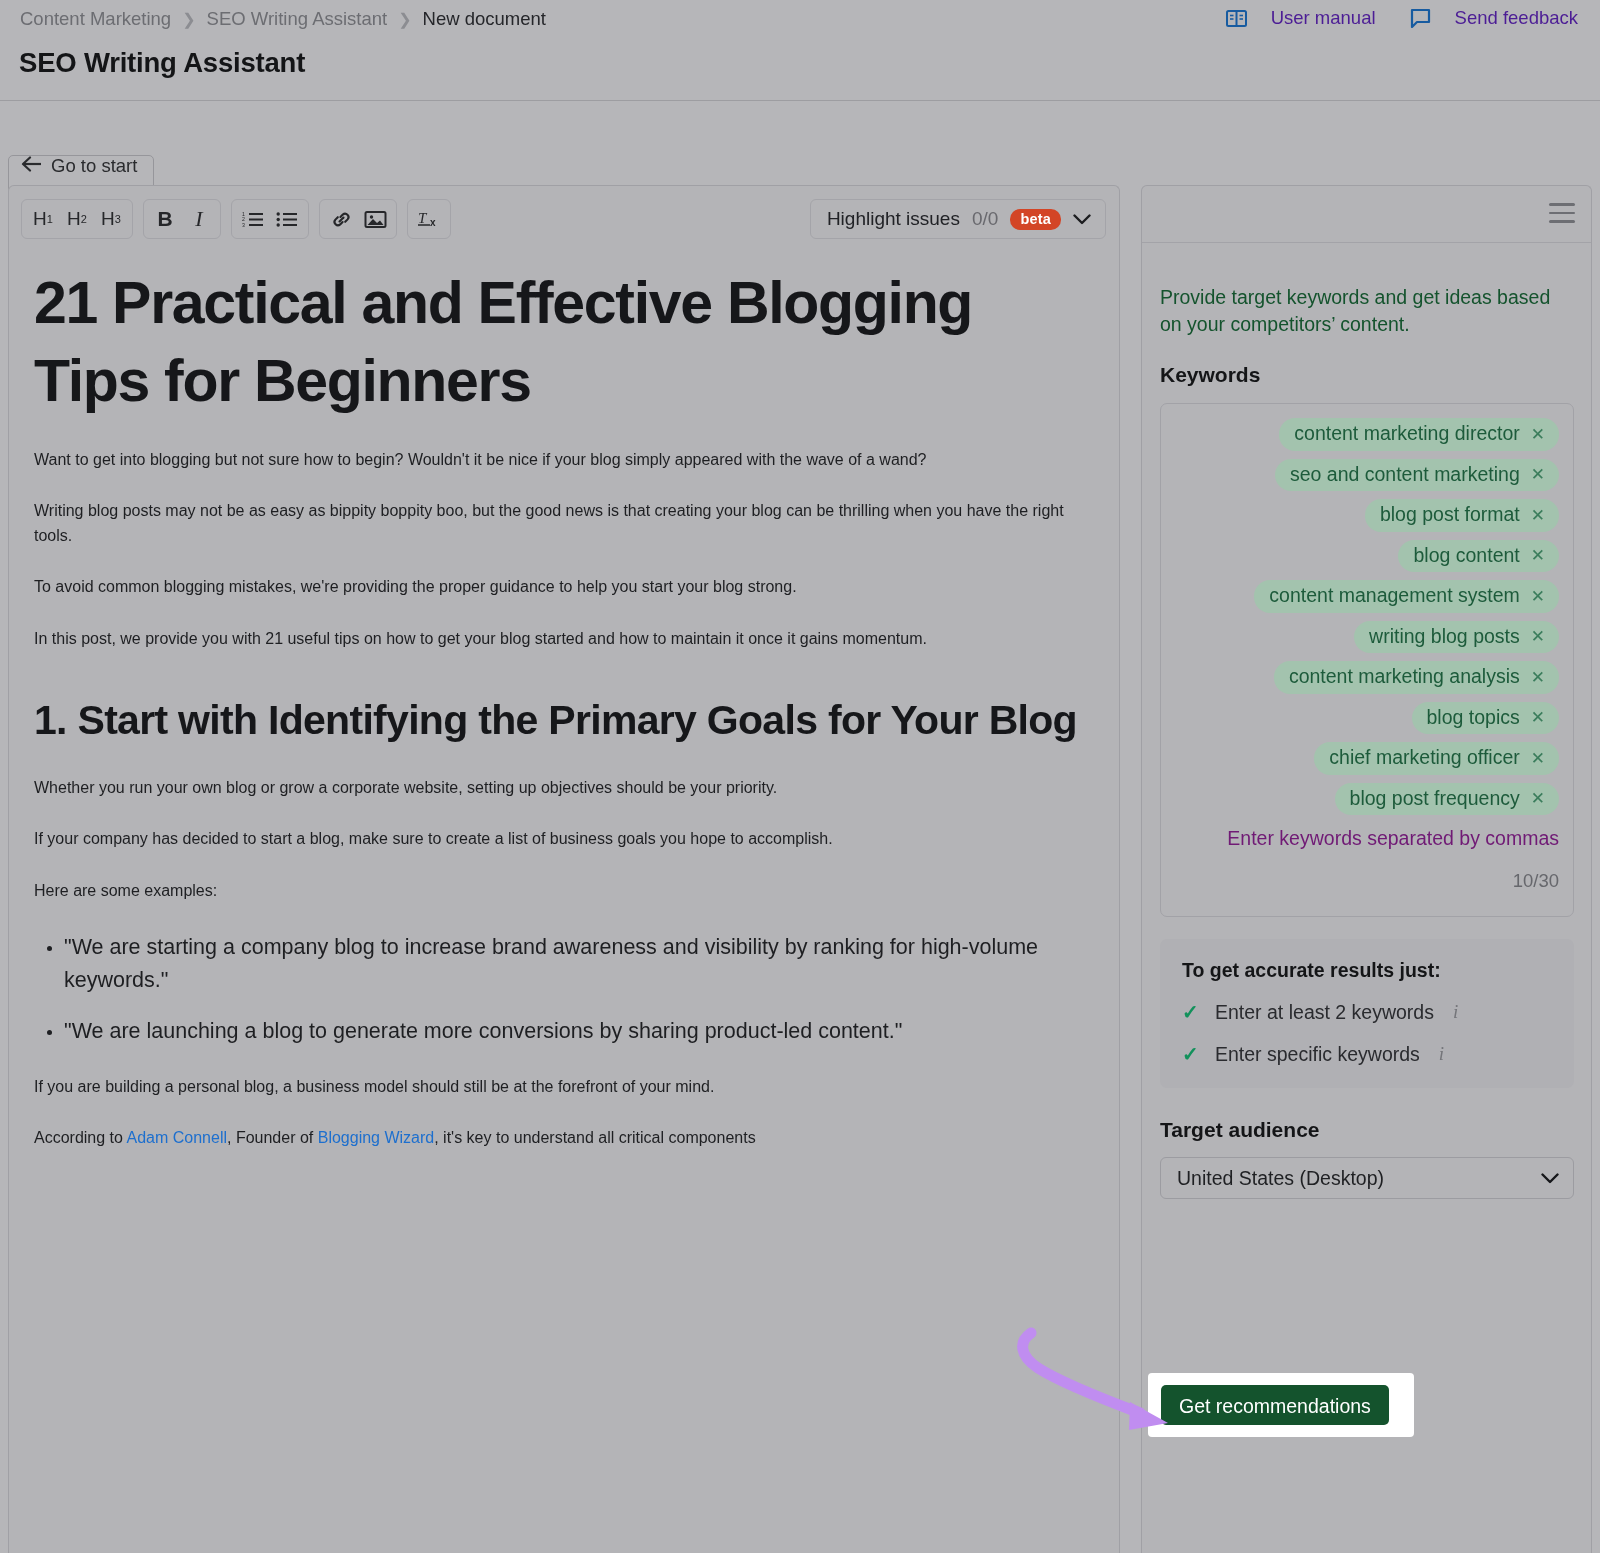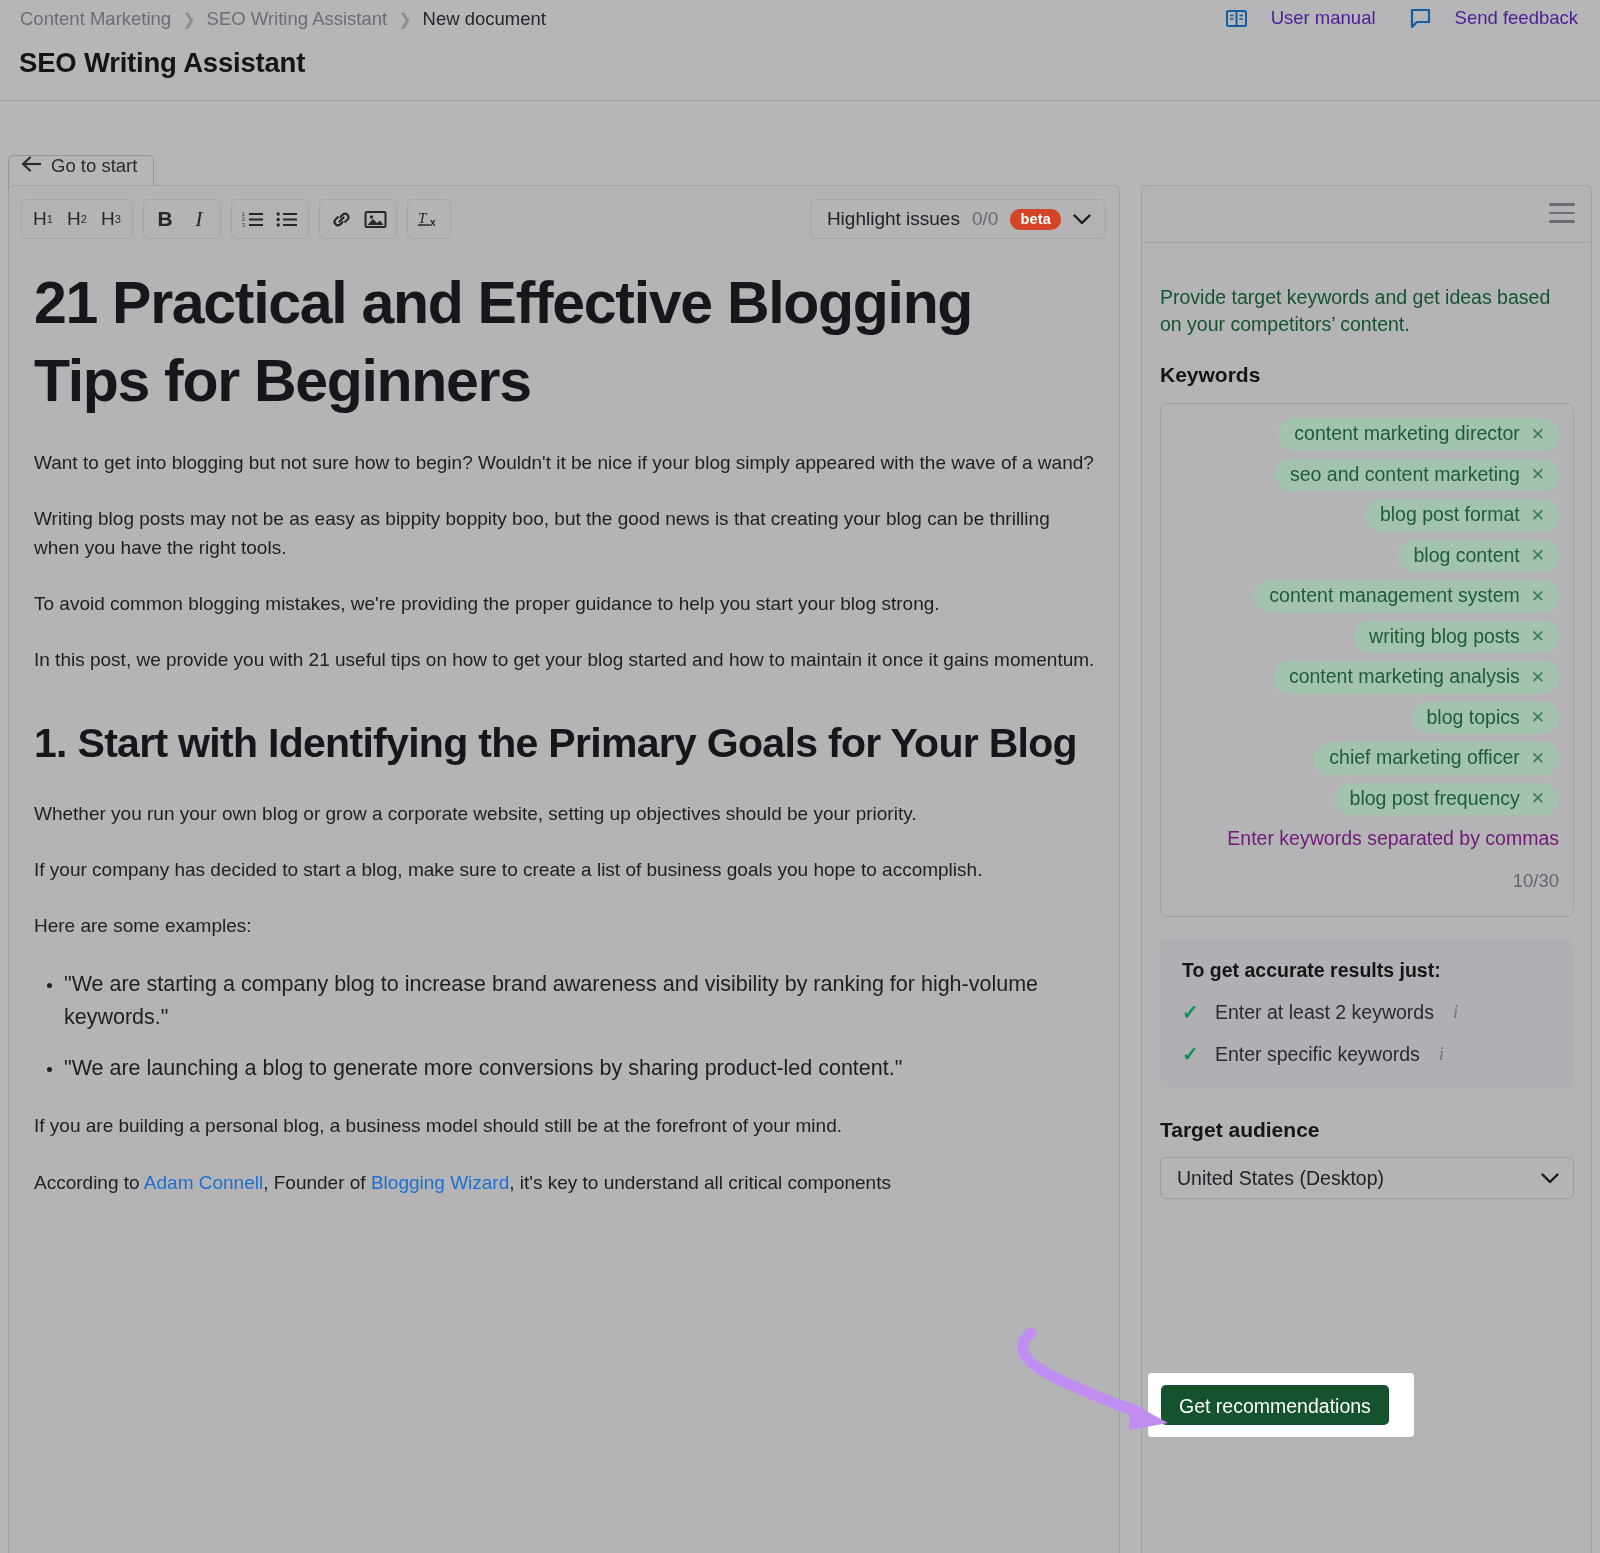--- a/index.html
+++ b/index.html
@@ -174,21 +174,21 @@
   }
   #doc h2 {
     font-size: 41px;
     line-height: 1.35;
     font-weight: bold;
     letter-spacing: -0.7px;
     color: #16171a;
     margin: 42px 0 0;
   }
   #doc p {
-    font-size: 19px;
+    font-size: 16px;
     line-height: 1.53;
     color: #1e1f22;
     margin: 27px 0 0;
   }
   #doc ul {
     margin: 28px 0 0;
     padding-left: 30px;
   }
   #doc li {
     font-size: 21.5px;

